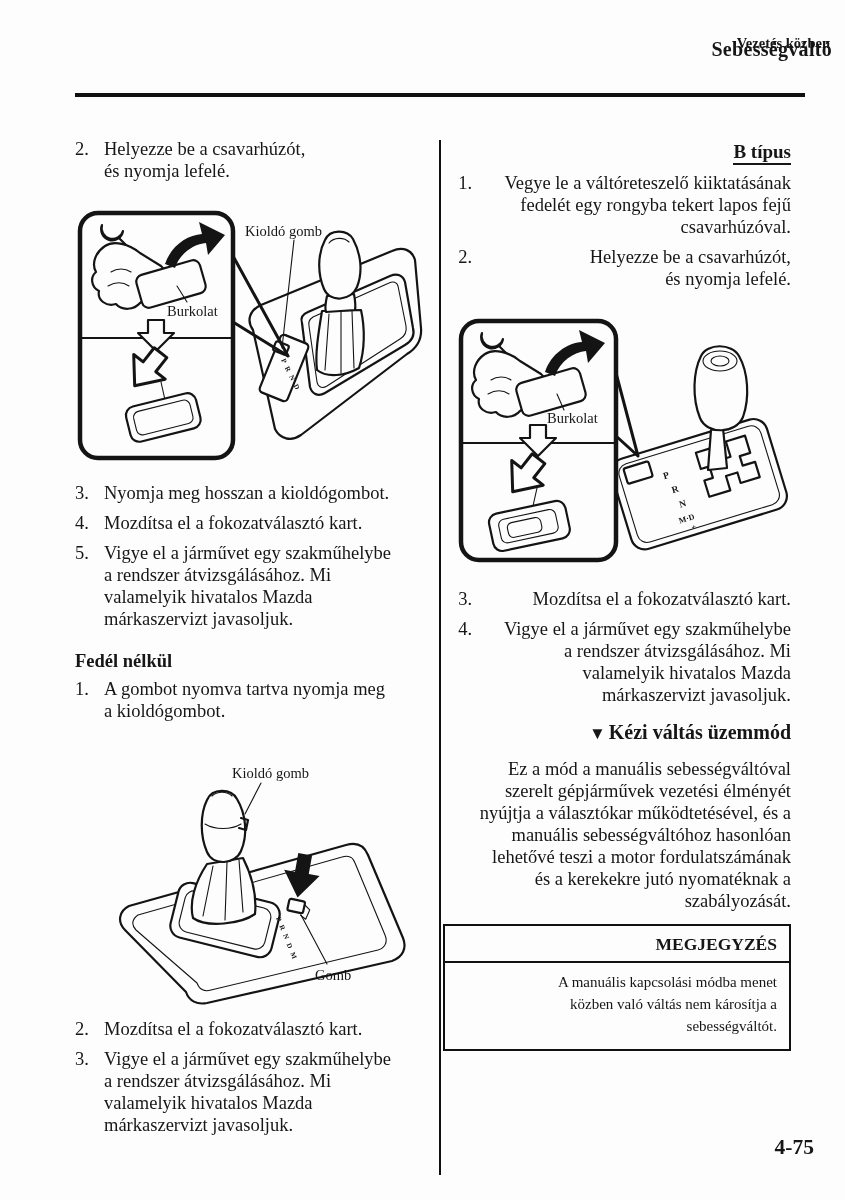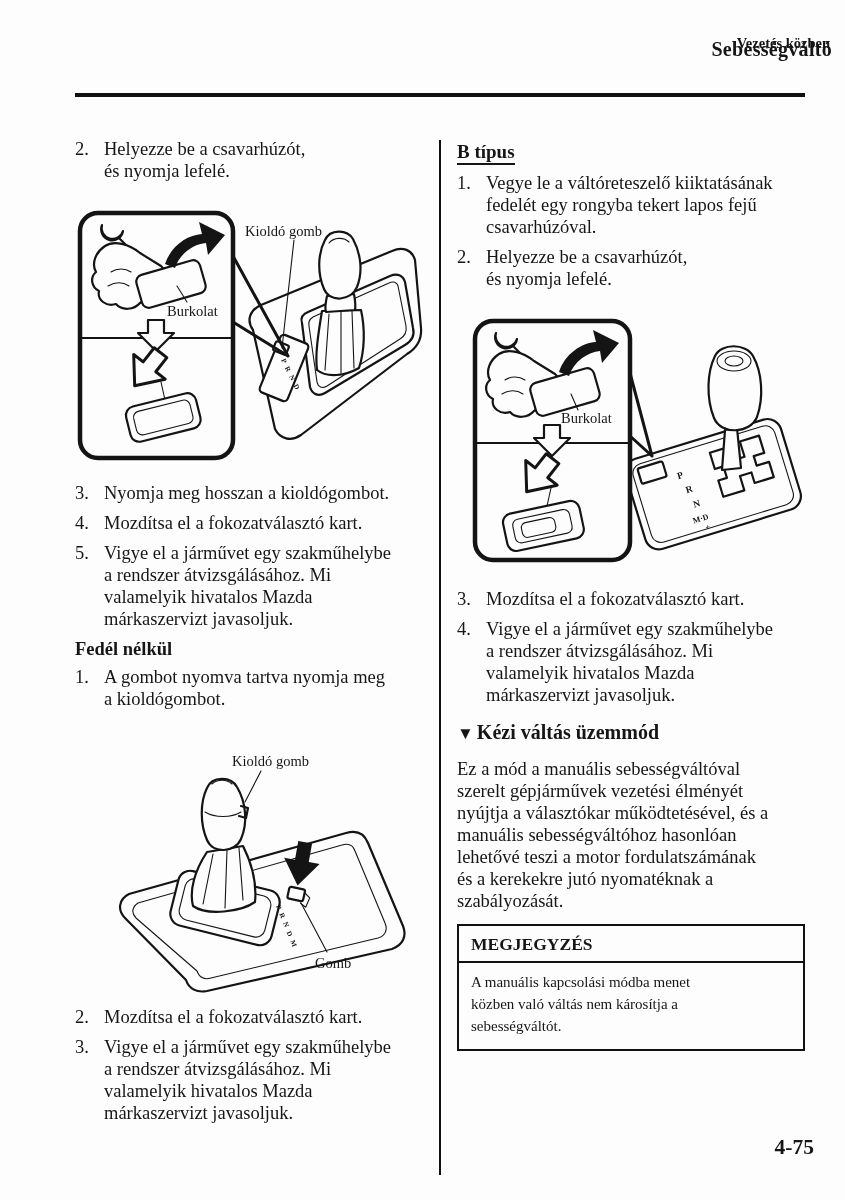--- a/index.html
+++ b/index.html
@@ -4,25 +4,25 @@
 <style>
   html,body{margin:0;padding:0;background:#e8e8e8;}
   .page{position:relative;width:845px;height:1200px;background:#fdfdfd;
         font-family:"Liberation Serif","DejaVu Serif",serif;color:#161616;overflow:hidden;padding-left:25px;}
   .eyebrow{position:absolute;top:35px;right:40px;font-size:14.5px;font-weight:bold;}
   .title{position:absolute;top:38px;right:38px;font-size:20px;font-weight:bold;letter-spacing:.3px;}
   .rule{position:absolute;top:93px;left:75px;width:730px;height:3.5px;background:#111;}
   .col-divider{position:absolute;top:140px;left:439px;width:2px;height:1035px;background:#111;}
   .col{position:absolute;top:138px;width:348px;}
   .col.leftcol{left:75px;}
-  .col.rightcol{left:457px;}
+  .col.rightcol{left:443px;text-align:right;}
   .item{display:flex;margin:0 0 8px 0;font-size:18.5px;line-height:22px;}
   .item .num{flex:0 0 29px;width:29px;}
   .item .txt{flex:1;white-space:pre-line;}
-  .subhead{font-weight:bold;font-size:18.5px;line-height:22px;margin:8px 0 6px;}
+  .subhead{font-weight:bold;font-size:18.5px;line-height:22px;margin:20px 0 6px;}
   .bhead{font-size:19px;line-height:22px;font-weight:bold;margin:3px 0 9px;}
   .bhead .u{border-bottom:2.5px solid #161616;padding-bottom:1px;}
   .sechead{font-weight:bold;font-size:20px;line-height:24px;margin:14px 0 12px;}
   .sechead .tri{font-size:17px;margin-right:3px;}
   .para{font-size:18.5px;line-height:22px;white-space:pre-line;margin:0 0 12px 0;}
   .para.p2{margin-top:12px;}
   .note{border:2px solid #111;margin-top:6px;}
   .note-title{font-weight:bold;font-size:17.5px;line-height:22px;padding:7px 12px 6px;border-bottom:2px solid #111;}
   .note-body{font-size:15px;line-height:22px;padding:8px 12px 12px;white-space:pre-line;}
   .pageno{position:absolute;top:1135px;right:56px;font-size:21.5px;font-weight:bold;}

